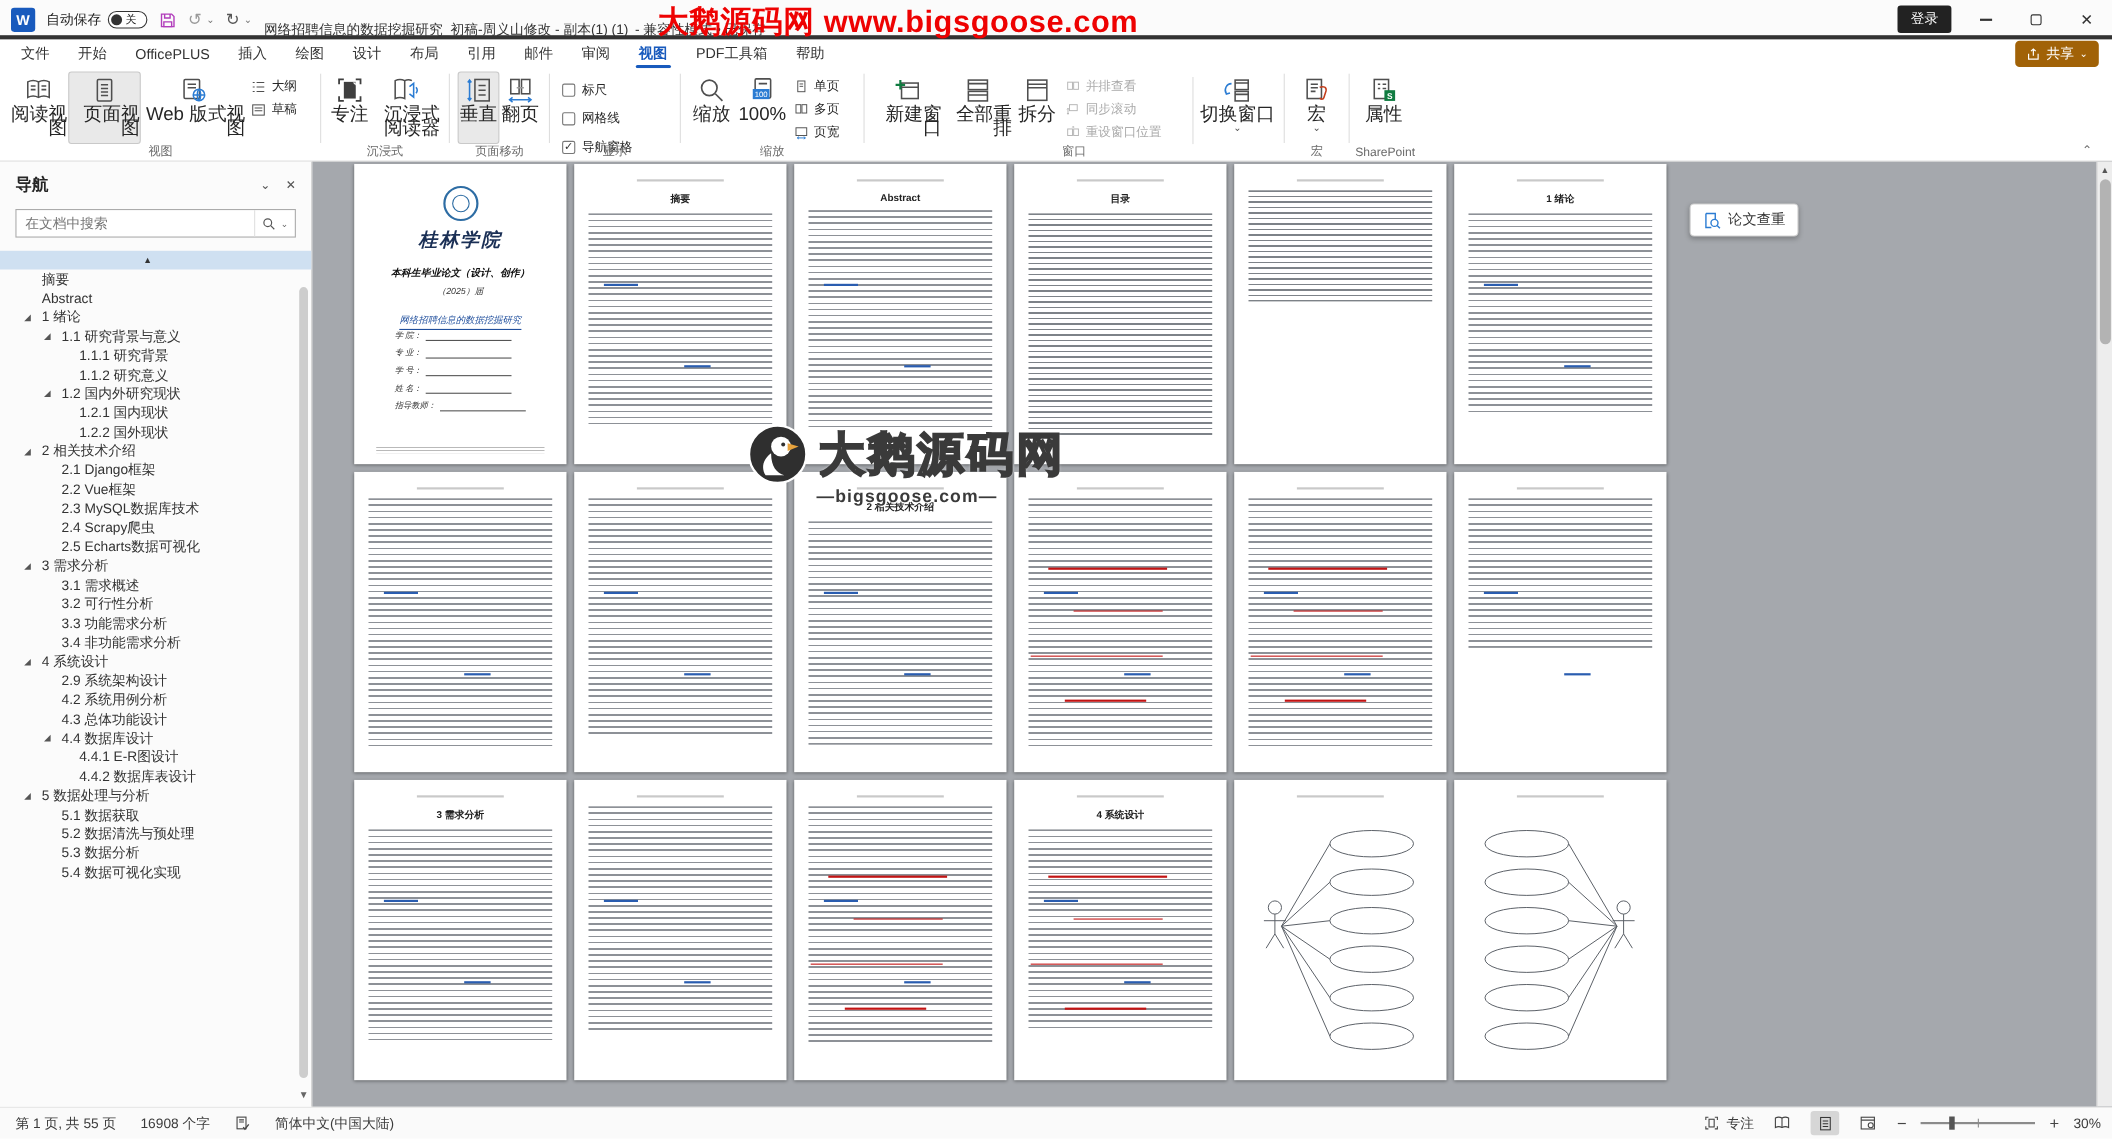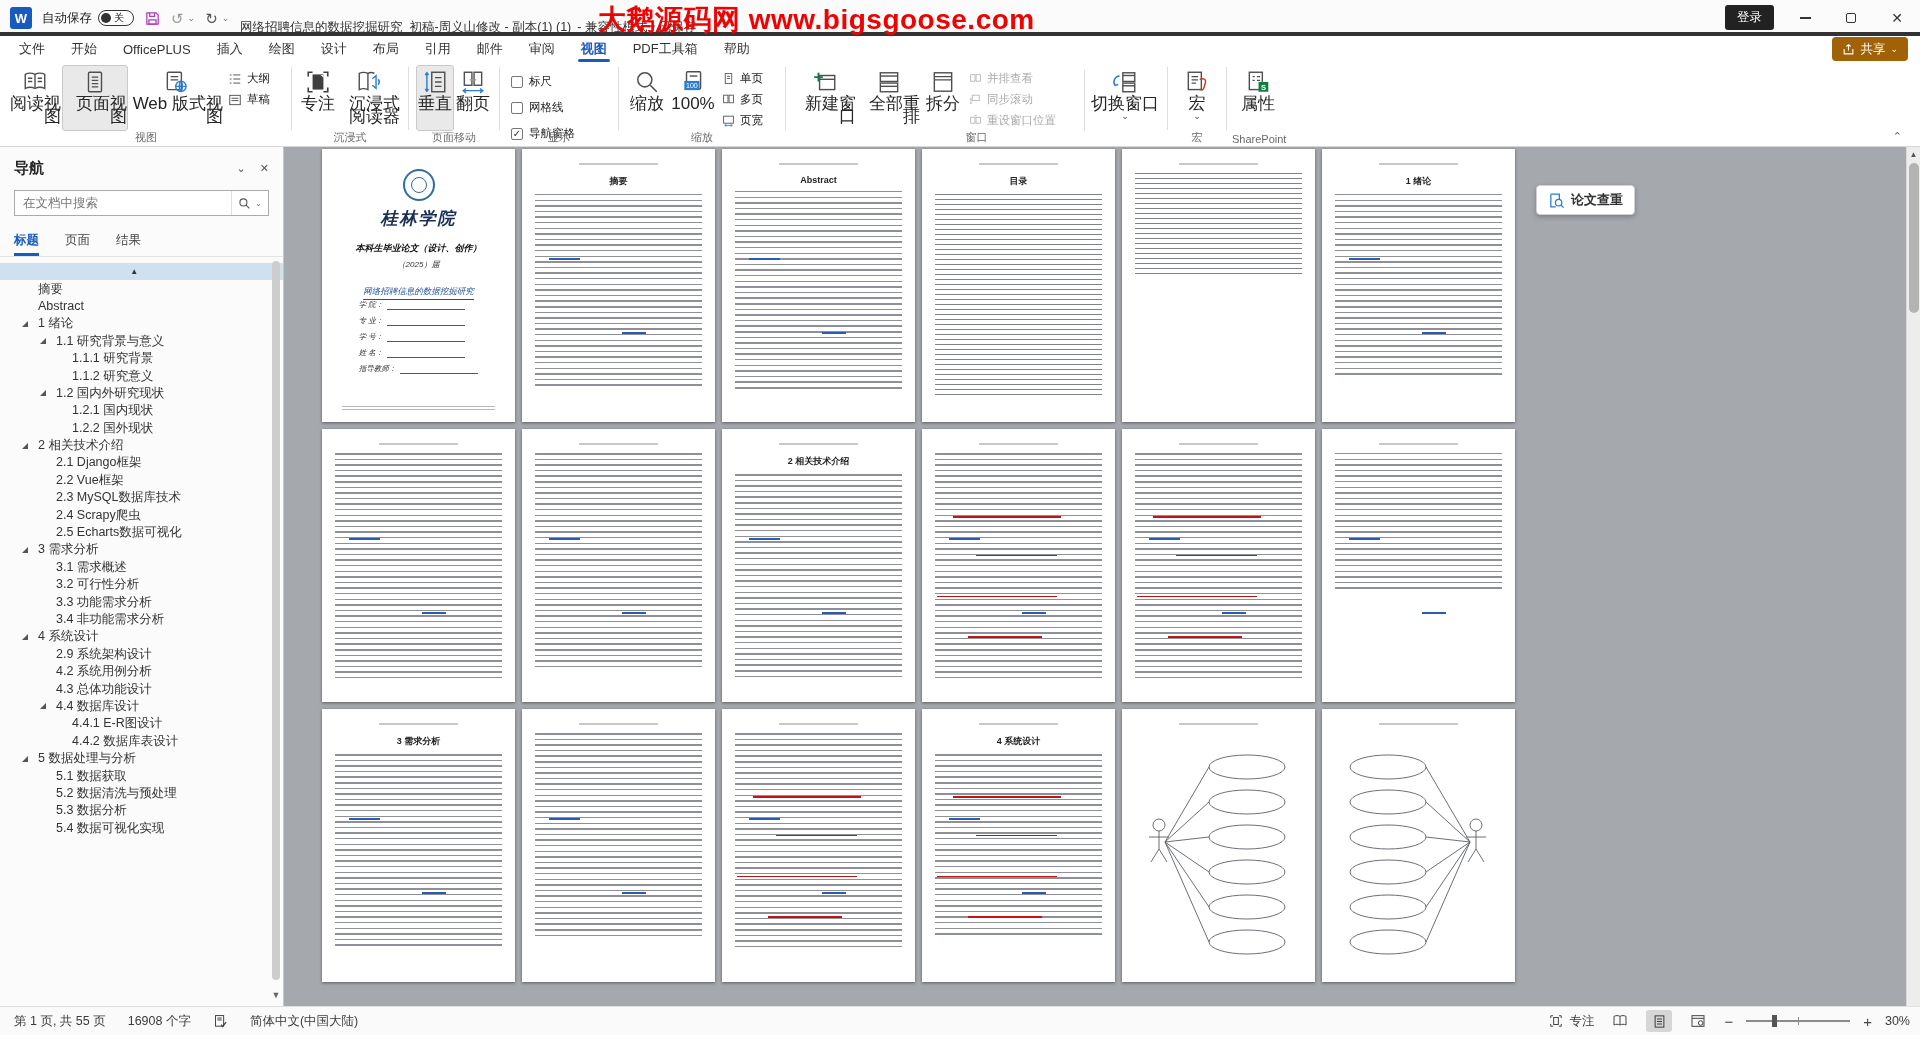--- a/index.html
+++ b/index.html
@@ -131,21 +131,21 @@
   .cover .field { font-size:7.5px; color:#333; display:flex; align-items:flex-end; gap:4px; }
   .cover .field i { display:block; width:78px; border-bottom:1px solid #555; height:7px; }
   .cover .cfoot { position:absolute; bottom:10px; left:20px; right:20px; height:6px;
     background:repeating-linear-gradient(to bottom,#b9b9b9 0,#b9b9b9 1px,transparent 1px,transparent 3px); }
 
   .usecase svg { margin-top:4px; }
 
   
   .paper-check { position:absolute; left:1252px; top:38px; height:30px; background:#fff;
     border:1px solid #d2d2d2; border-radius:4px; box-shadow:0 2px 5px rgba(0,0,0,.25);
-    display:flex; align-items:center; gap:6px; padding:0 11px; font-size:13px; color:#333; z-index:6;font-weight:bold; }
+    display:flex; align-items:center; gap:6px; padding:0 11px; font-size:13px; color:#333; z-index:6; }
   .wm-center { position:absolute; left:396px; top:238px; z-index:6; display:flex; flex-direction:column;
     align-items:center; }
   .wm-row { display:flex; align-items:center; gap:10px; }
   .wm-big { font-size:42px; font-weight:900; color:#fff; -webkit-text-stroke:2px #3a3a3a;
     text-shadow:0 0 3px rgba(255,255,255,.9); letter-spacing:3px; }
   .wm-site { font-size:16px; font-weight:800; color:#3a3a3a; margin-top:2px; letter-spacing:1px;
     text-shadow:0 0 3px #fff,1px 1px 0 #fff,-1px -1px 0 #fff; }
   .canvas-scroll { position:absolute; right:0; top:0; bottom:0; width:14px; background:#ededed;
     border-left:1px solid #d9d9d9; }
   .canvas-scroll .arr { position:absolute; top:3px; left:0; right:0; text-align:center; font-size:8px; color:#555; }
@@ -510,25 +510,20 @@
     <div class="nav-search">
       <input placeholder="在文档中搜索" style="">
       <span class="sicon">
         <svg width="13" height="13" viewBox="0 0 24 24" fill="none" stroke="#555" stroke-width="2">
           <circle cx="10" cy="10" r="6.5"></circle>
             <path d="M15 15l6 6"></path>
         </svg>
         <span style="font-size:8px;color:#666">⌄</span>
       </span>
     </div>
-    <div class="nav-tabs">
-        <div class="ntab active">标题</div>
-        <div class="ntab">页面</div>
-        <div class="ntab">结果</div>
-      </div>
     <div class="nav-tree">
         <div class="nav-row l1 selected">
           <span class="mark">▲</span>
           <span></span>
         </div>
         <div class="nav-row l1">
           <span>摘要</span>
         </div>
         <div class="nav-row l1">
           <span>Abstract</span>
@@ -814,20 +809,33 @@
             <ellipse cx="112" cy="135" rx="38" ry="12"></ellipse>
             <path d="M30 105L74 135"></path>
             <ellipse cx="112" cy="170" rx="38" ry="12"></ellipse>
             <path d="M30 105L74 170"></path>
             <ellipse cx="112" cy="205" rx="38" ry="12"></ellipse>
             <path d="M30 105L74 205"></path>
           </svg>
         </div>
       </div>
 
+    <div class="wm-center">
+      <div class="wm-row">
+        <svg width="54" height="54" viewBox="0 0 54 54">
+          <circle cx="27" cy="27" r="26" fill="#2f2f2f" stroke="#fff" stroke-width="2"></circle>
+          <circle cx="30" cy="20" r="9" fill="#fff"></circle>
+          <path d="M36 17l10 3-10 4z" fill="#e8a33d"></path>
+          <path d="M21 26c0 12 5 18 12 20H16c-4-6-3-14 5-20z" fill="#fff"></path>
+          <circle cx="32" cy="18" r="1.8" fill="#2f2f2f"></circle>
+        </svg>
+        <span class="wm-big">大鹅源码网</span>
+      </div>
+      <span class="wm-site">—bigsgoose.com—</span>
+    </div>
 
     <div class="paper-check">
       <svg width="17" height="17" viewBox="0 0 24 24" fill="none" stroke="#2b7cd3" stroke-width="1.8">
         <path d="M4 3h12v7"></path>
           <path d="M4 3v18h7"></path>
           <circle cx="15" cy="15" r="4.5"></circle>
           <path d="M18.3 18.3L22 22"></path>
       </svg>
       <span>论文查重</span>
     </div>

